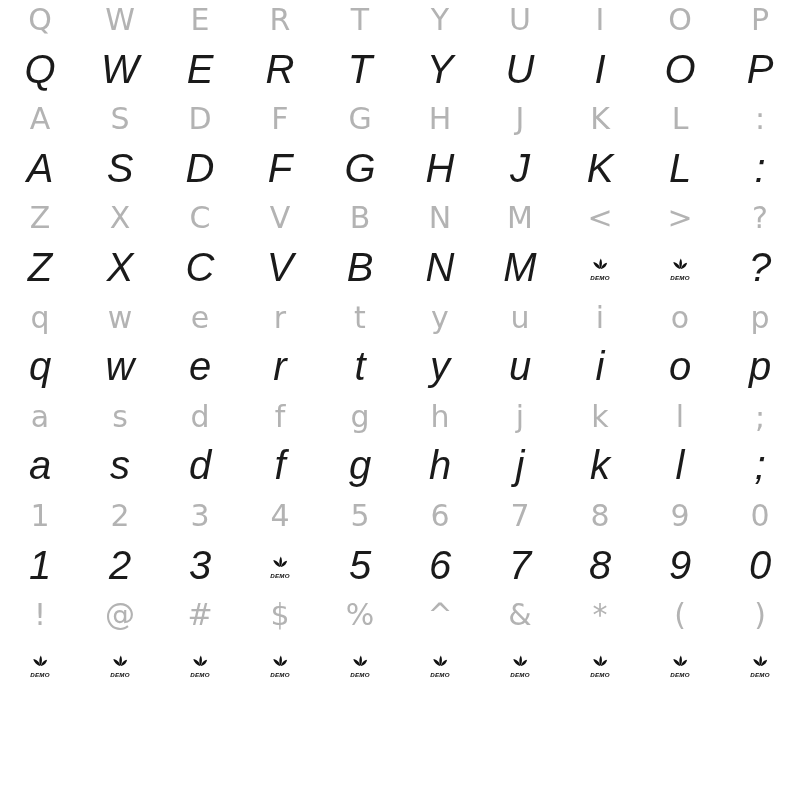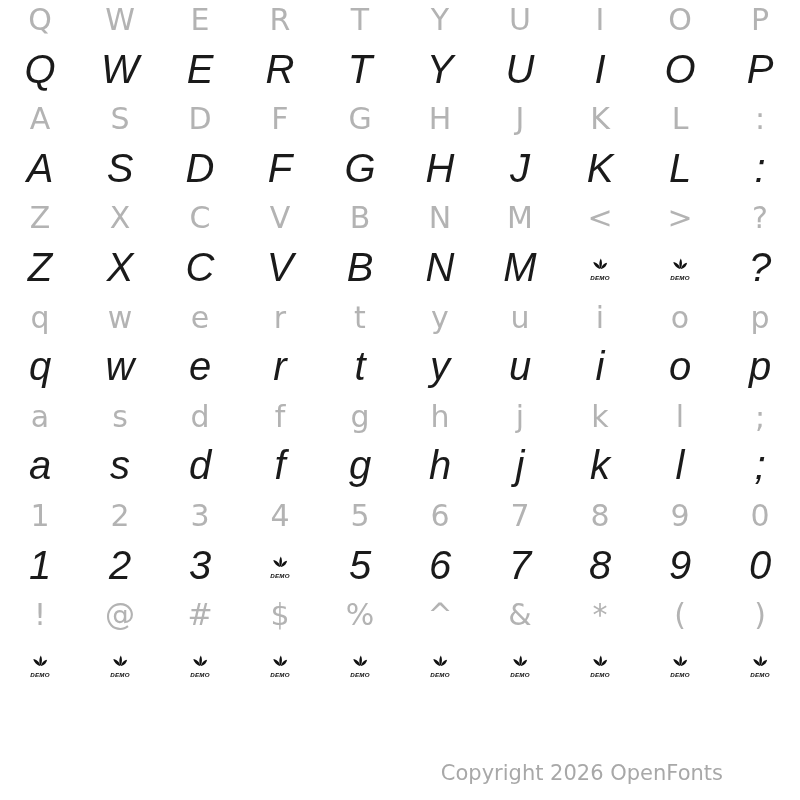--- a/index.html
+++ b/index.html
@@ -330,14 +330,13 @@
         <span class="cell"><svg class="demo-glyph" viewBox="0 0 22 26" width="22" height="26" aria-hidden="true">
             <g fill="currentColor">
               <path d="M11.1 13.6 C9.9 10.2 10.1 6.2 11.8 3.5 C13.4 6.2 13.3 10.3 11.8 13.6 Z"></path>
               <path d="M10.5 13.9 C7.5 12.5 5.1 10.3 4.2 7.3 C7.4 7.2 10.1 9.6 11.1 13.3 Z"></path>
               <path d="M11.9 13.5 C13.0 10.1 15.3 8.1 18.1 7.7 C17.7 10.7 15.4 13.0 12.4 13.9 Z"></path>
             </g>
             <text class="demo-text" x="11" y="25" text-anchor="middle">DEMO</text>
           </svg></span>
       </div>
     </div>
-  <div class="footer">Copyright 2026 OpenFonts</div>
 </div>
 
 </body></html>

